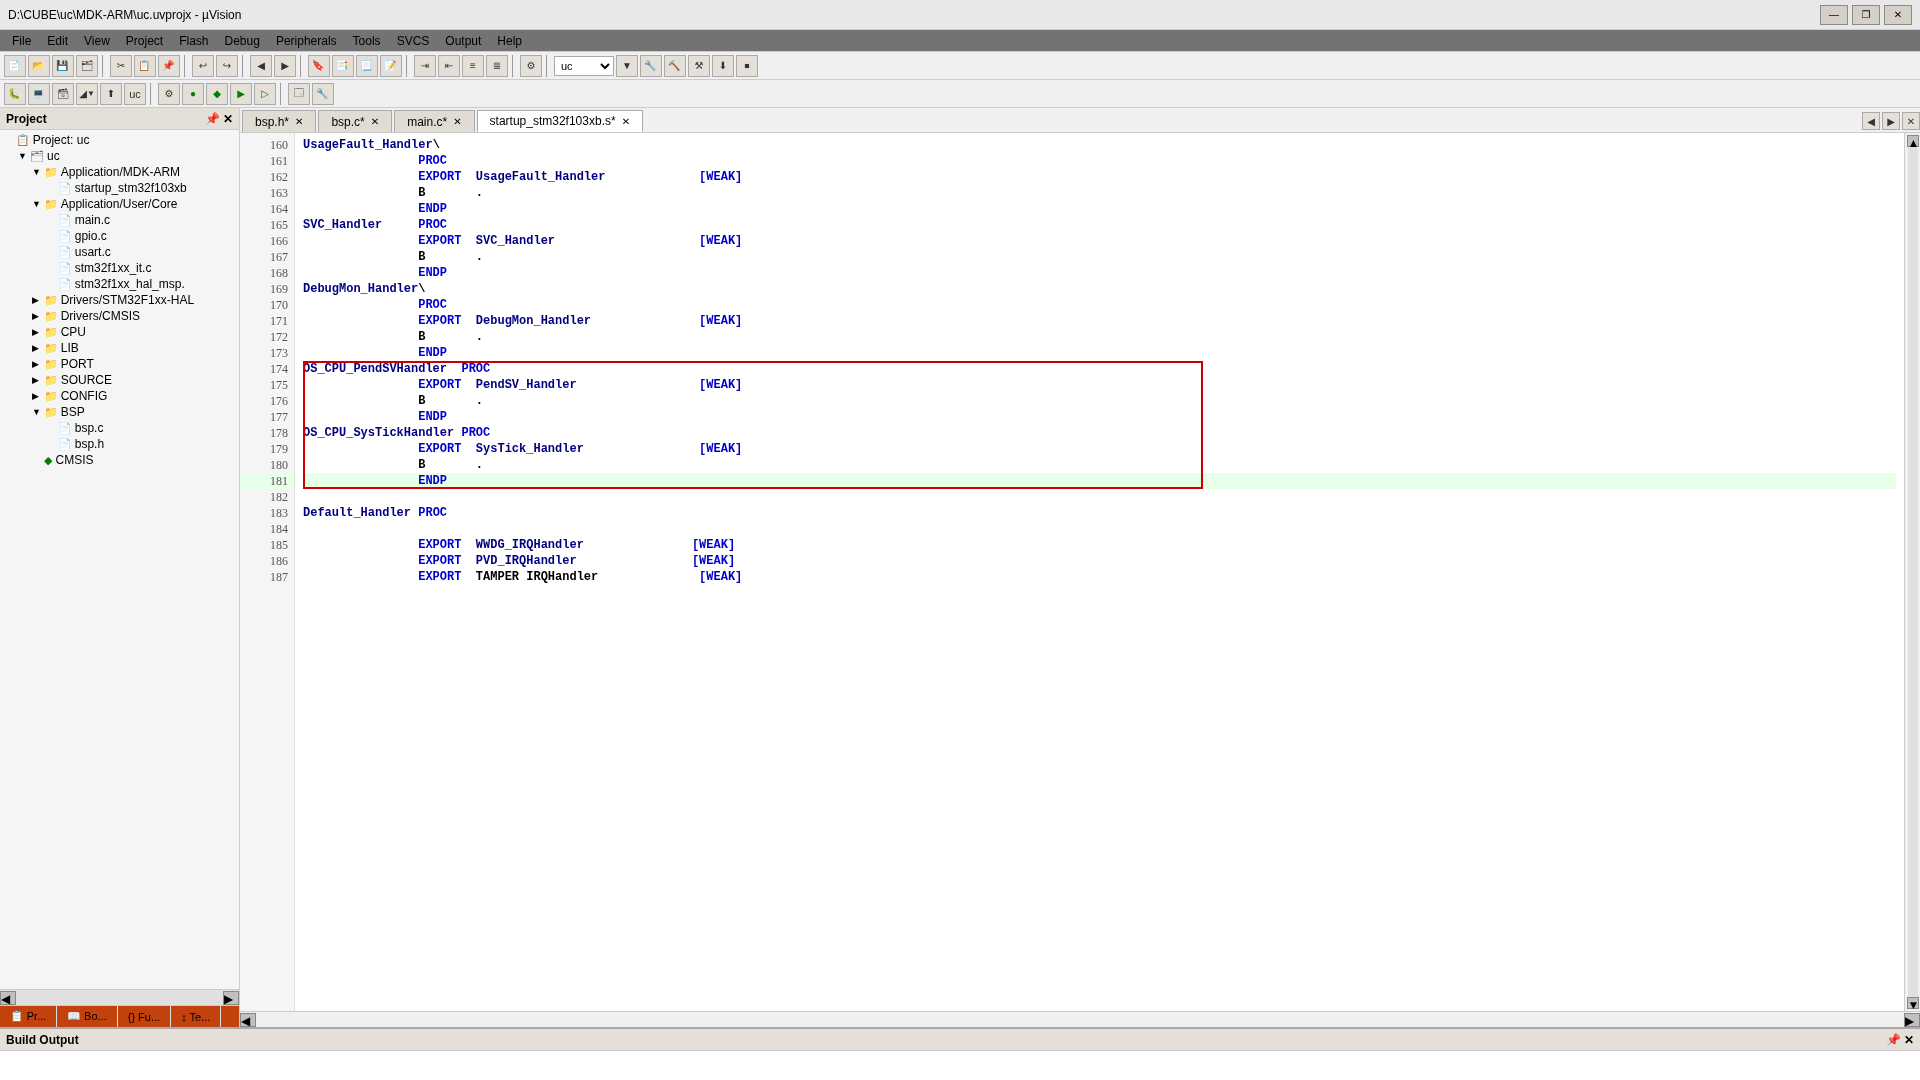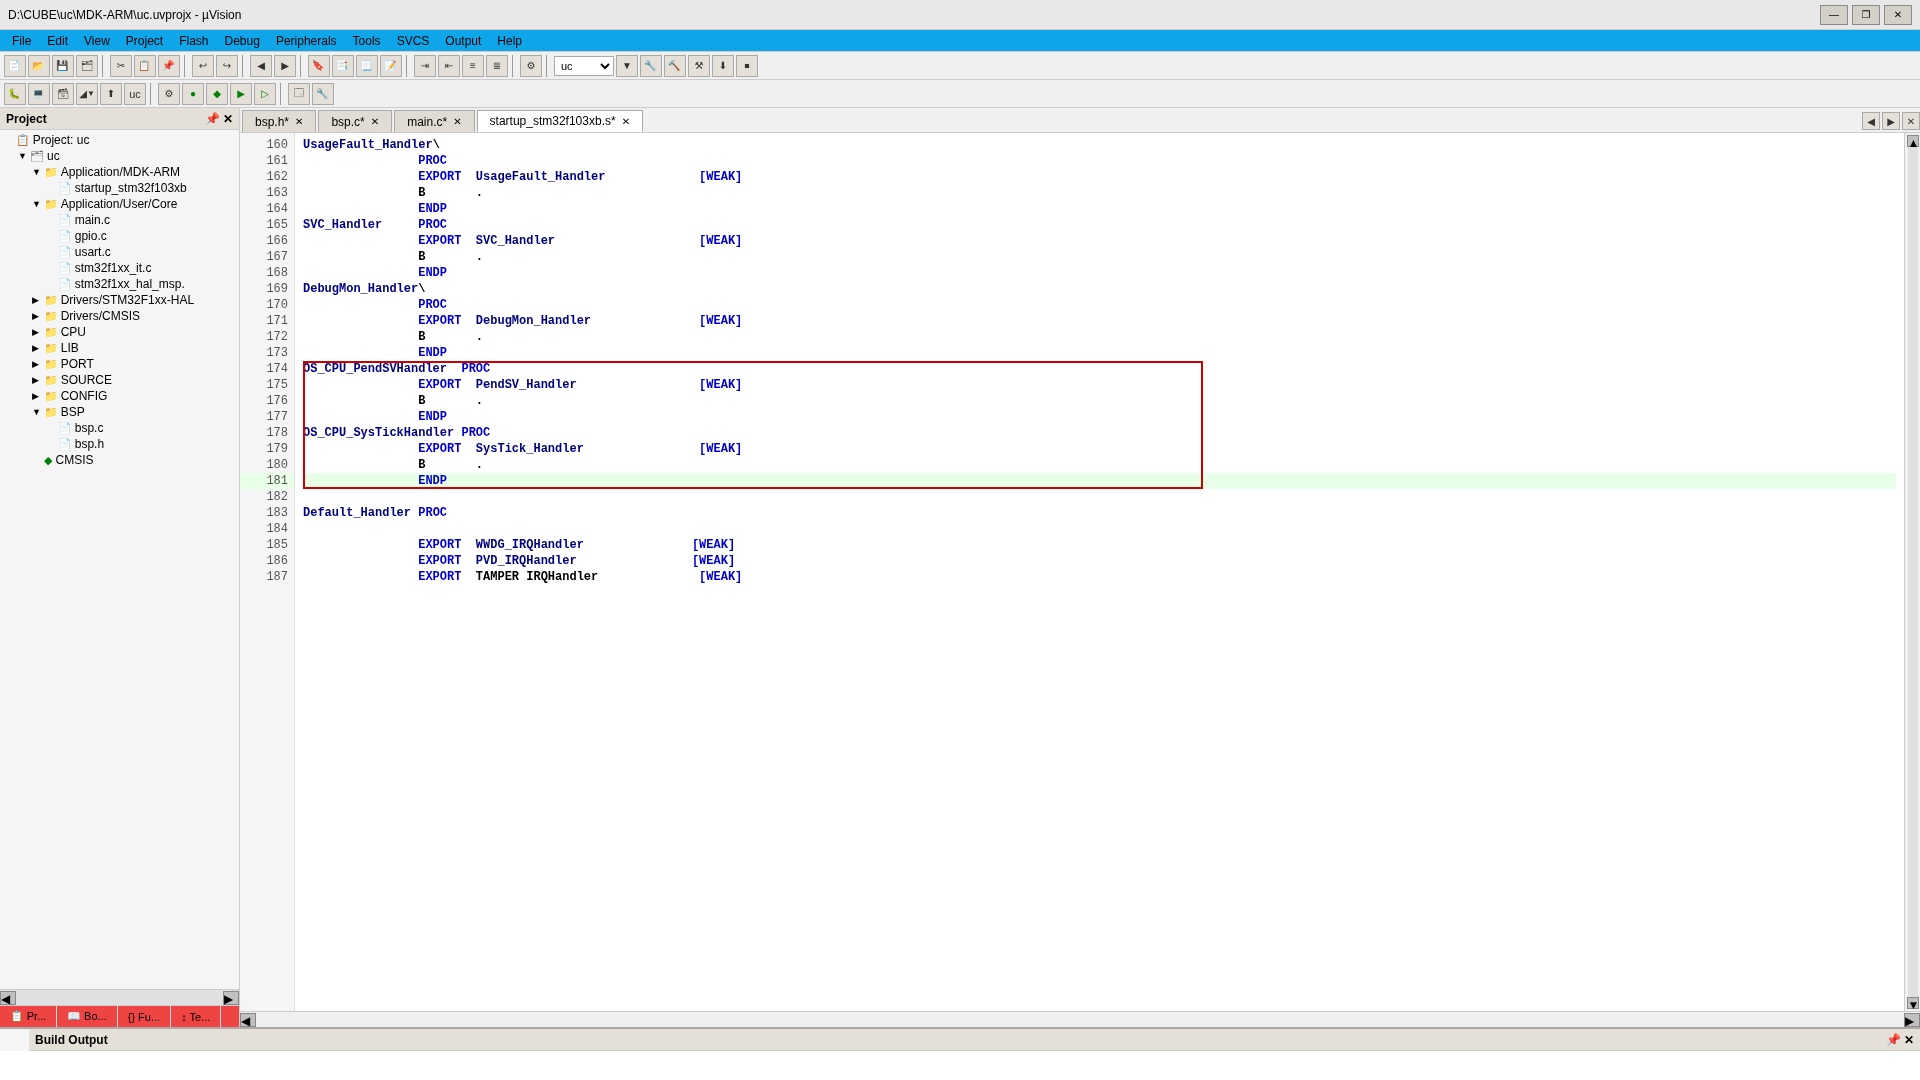--- a/index.html
+++ b/index.html
@@ -20,21 +20,21 @@
     .title-btn {
       width: 28px; height: 20px;
       background: #d4d0c8;
       border: 1px solid #888;
       display: flex; align-items: center; justify-content: center;
       cursor: pointer; font-size: 10px;
     }
 
     
     #menu-bar {
-      background: #0ea5e9;
+      background: #737373;
       height: 22px;
       display: flex;
       align-items: center;
       border-bottom: 1px solid #ccc;
       padding: 0 4px;
     }
     .menu-item {
       padding: 2px 8px;
       cursor: pointer;
       font-size: 12px;
@@ -162,20 +162,21 @@
       font-size: 12px;
       color: #555;
       text-align: right;
       overflow: hidden;
       user-select: none;
     }
     .line-num {
       padding-right: 6px;
       height: 16px;
       line-height: 16px;
+      font-family: Liberation Serif, serif;
     }
     #code-area {
       flex: 1;
       padding: 4px 8px;
       font-family: 'Courier New', monospace;
       font-size: 12px;
       overflow: auto;
       white-space: pre;
       position: relative;
     }
@@ -205,21 +206,20 @@
     #bottom-header {
       height: 22px;
       background: #e4e0d8;
       display: flex;
       align-items: center;
       justify-content: space-between;
       padding: 0 6px;
       border-bottom: 1px solid #ccc;
       font-weight: bold;
       font-size: 12px;
-      margin-left: 29px;
     }
     #bottom-content {
       flex: 1;
       background: white;
       overflow: auto;
     }
     .panel-tab {
       padding: 4px 10px;
       cursor: pointer;
       font-size: 11px;
@@ -458,21 +458,21 @@
           <span class="tree-label">CMSIS</span>
         </div>
       </div>
 
     <div style="height:16px;background:#e0e0e0;border-top:1px solid #ccc;display:flex;align-items:center;">
       <div style="width:16px;height:14px;background:#c0c0c0;border:1px solid #888;">◀</div>
       <div style="flex:1;background:#f0f0f0;"></div>
       <div style="width:16px;height:14px;background:#c0c0c0;border:1px solid #888;">▶</div>
     </div>
 
-    <div style="height:22px;display:flex;background:#ef4444;border-top:1px solid #ccc;">
+    <div style="height:22px;display:flex;background:#c2410c;border-top:1px solid #ccc;">
       <div class="panel-tab">📋 Pr...</div>
       <div class="panel-tab">📖 Bo...</div>
       <div class="panel-tab">{} Fu...</div>
       <div class="panel-tab">↕ Te...</div>
     </div>
   </div>
 
   <div id="editor-container">
 
     <div id="tab-bar">

